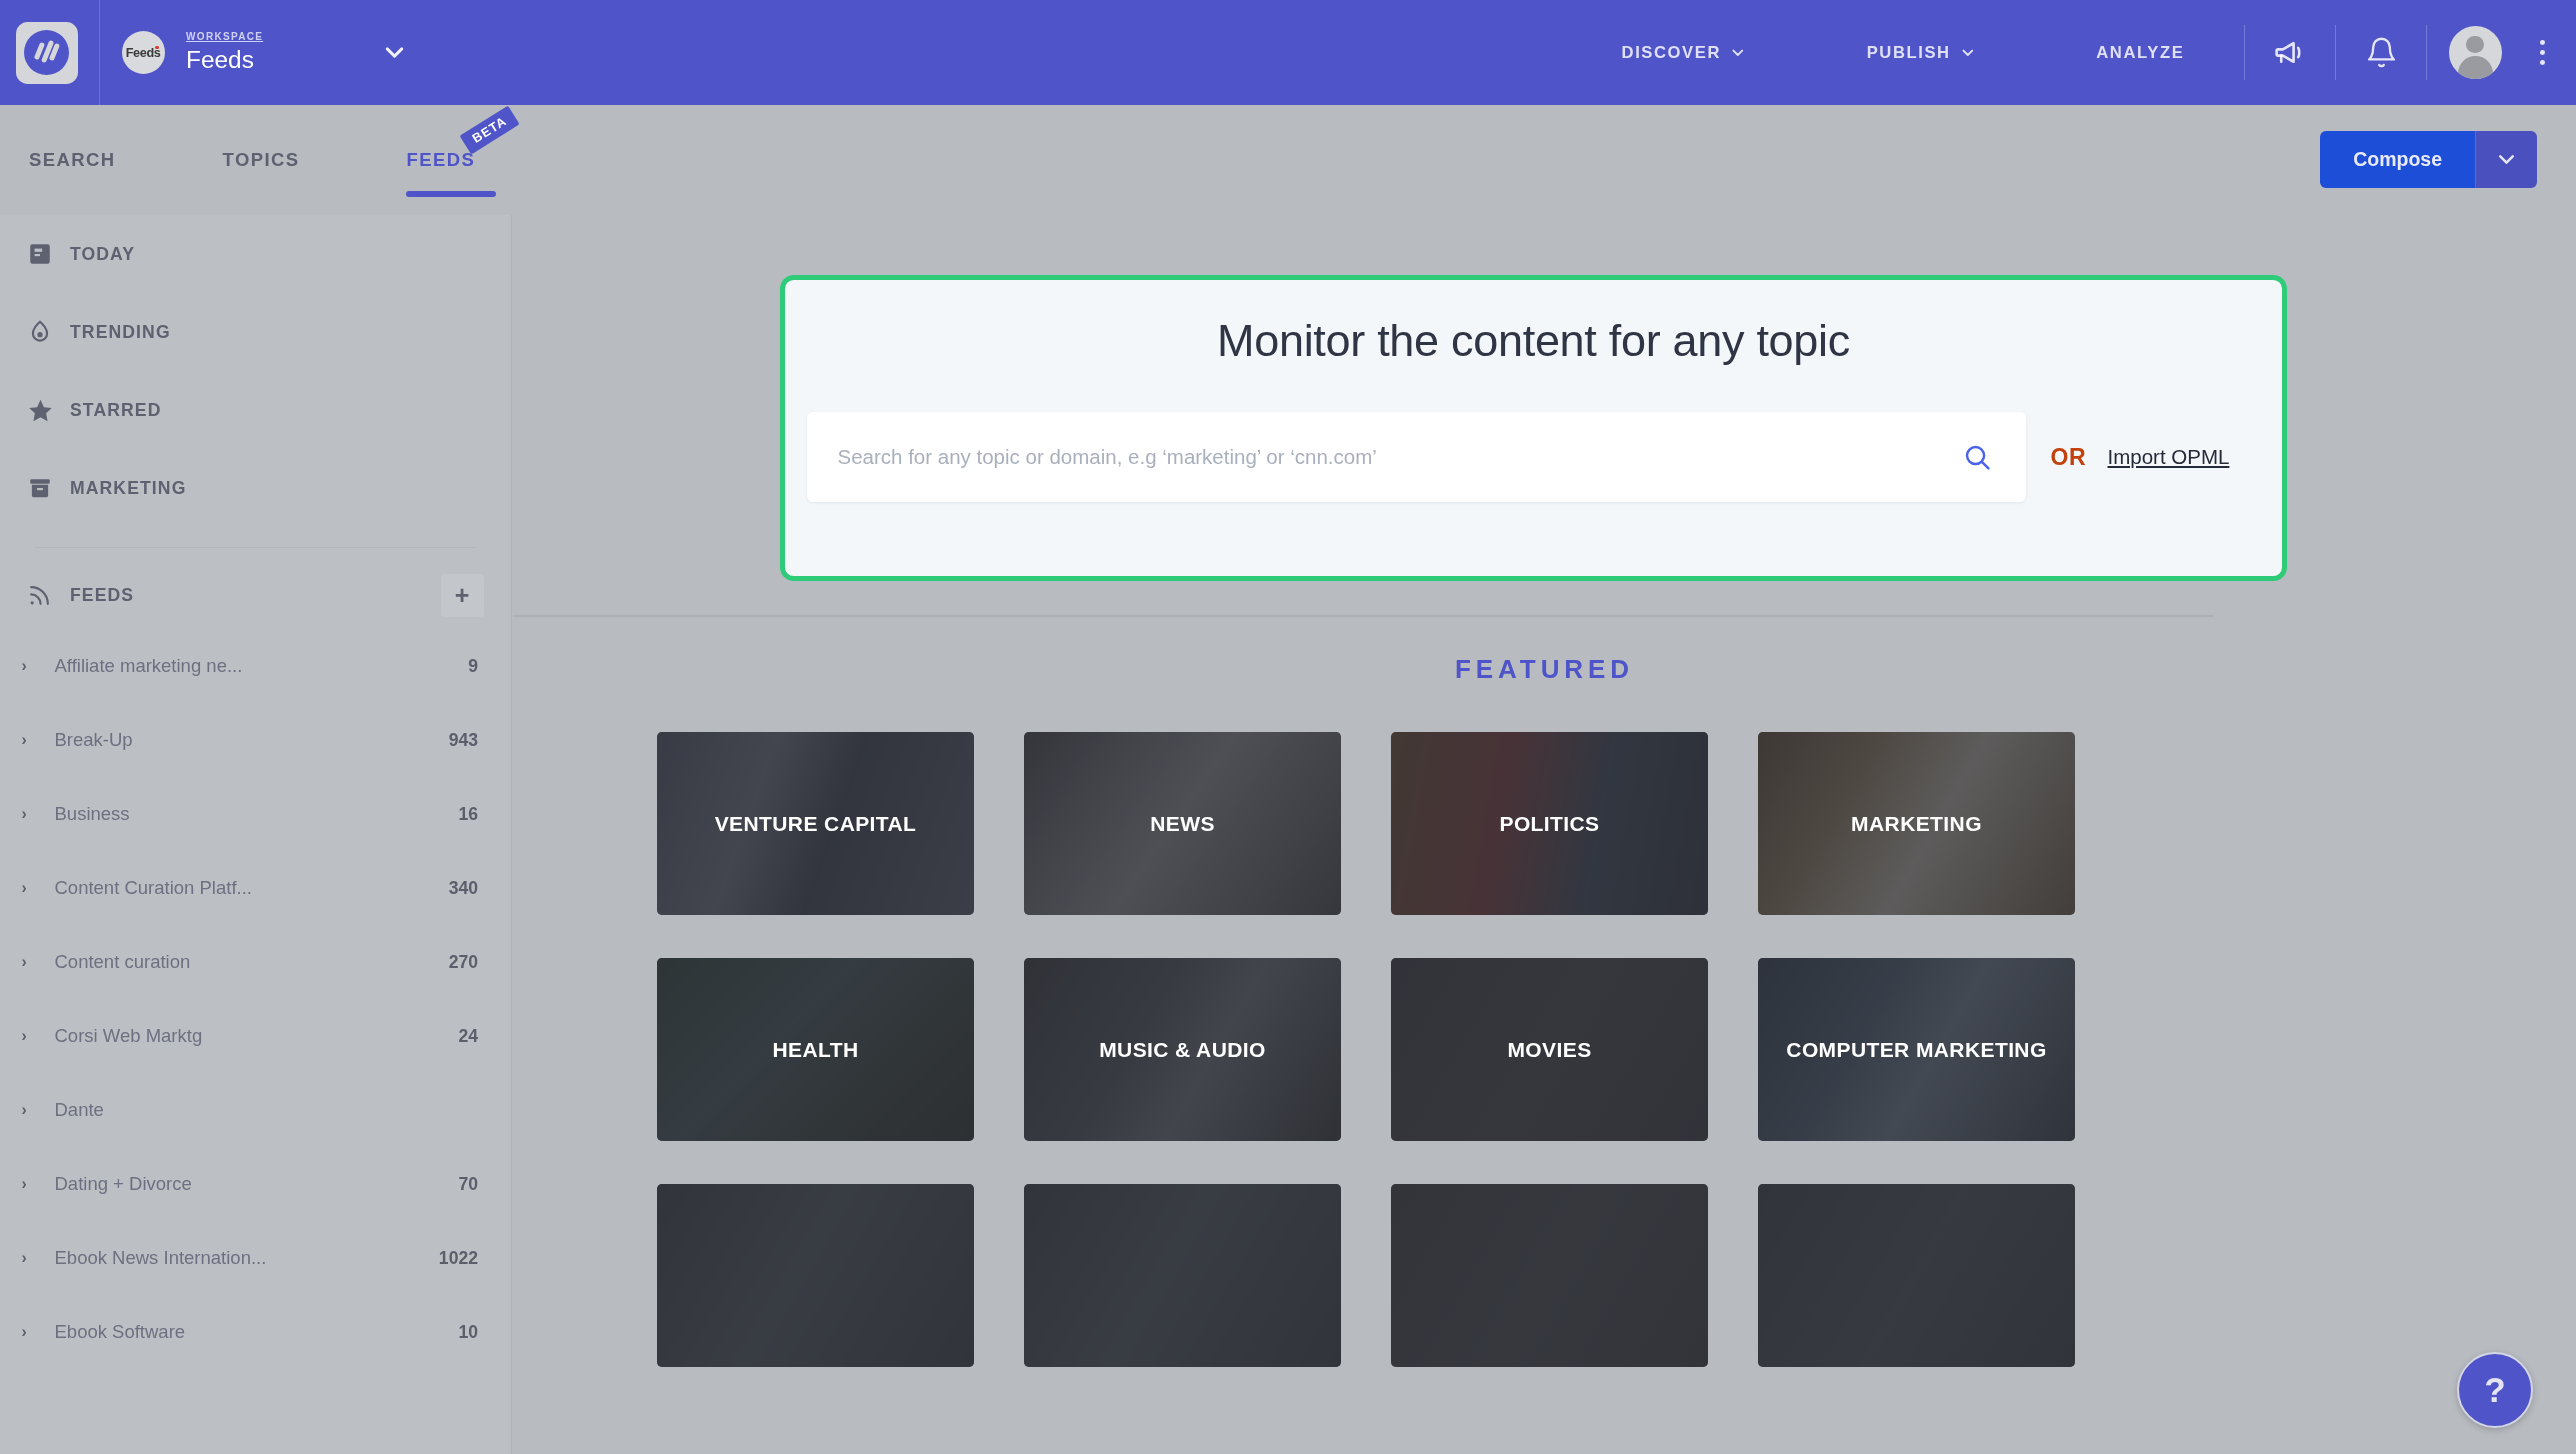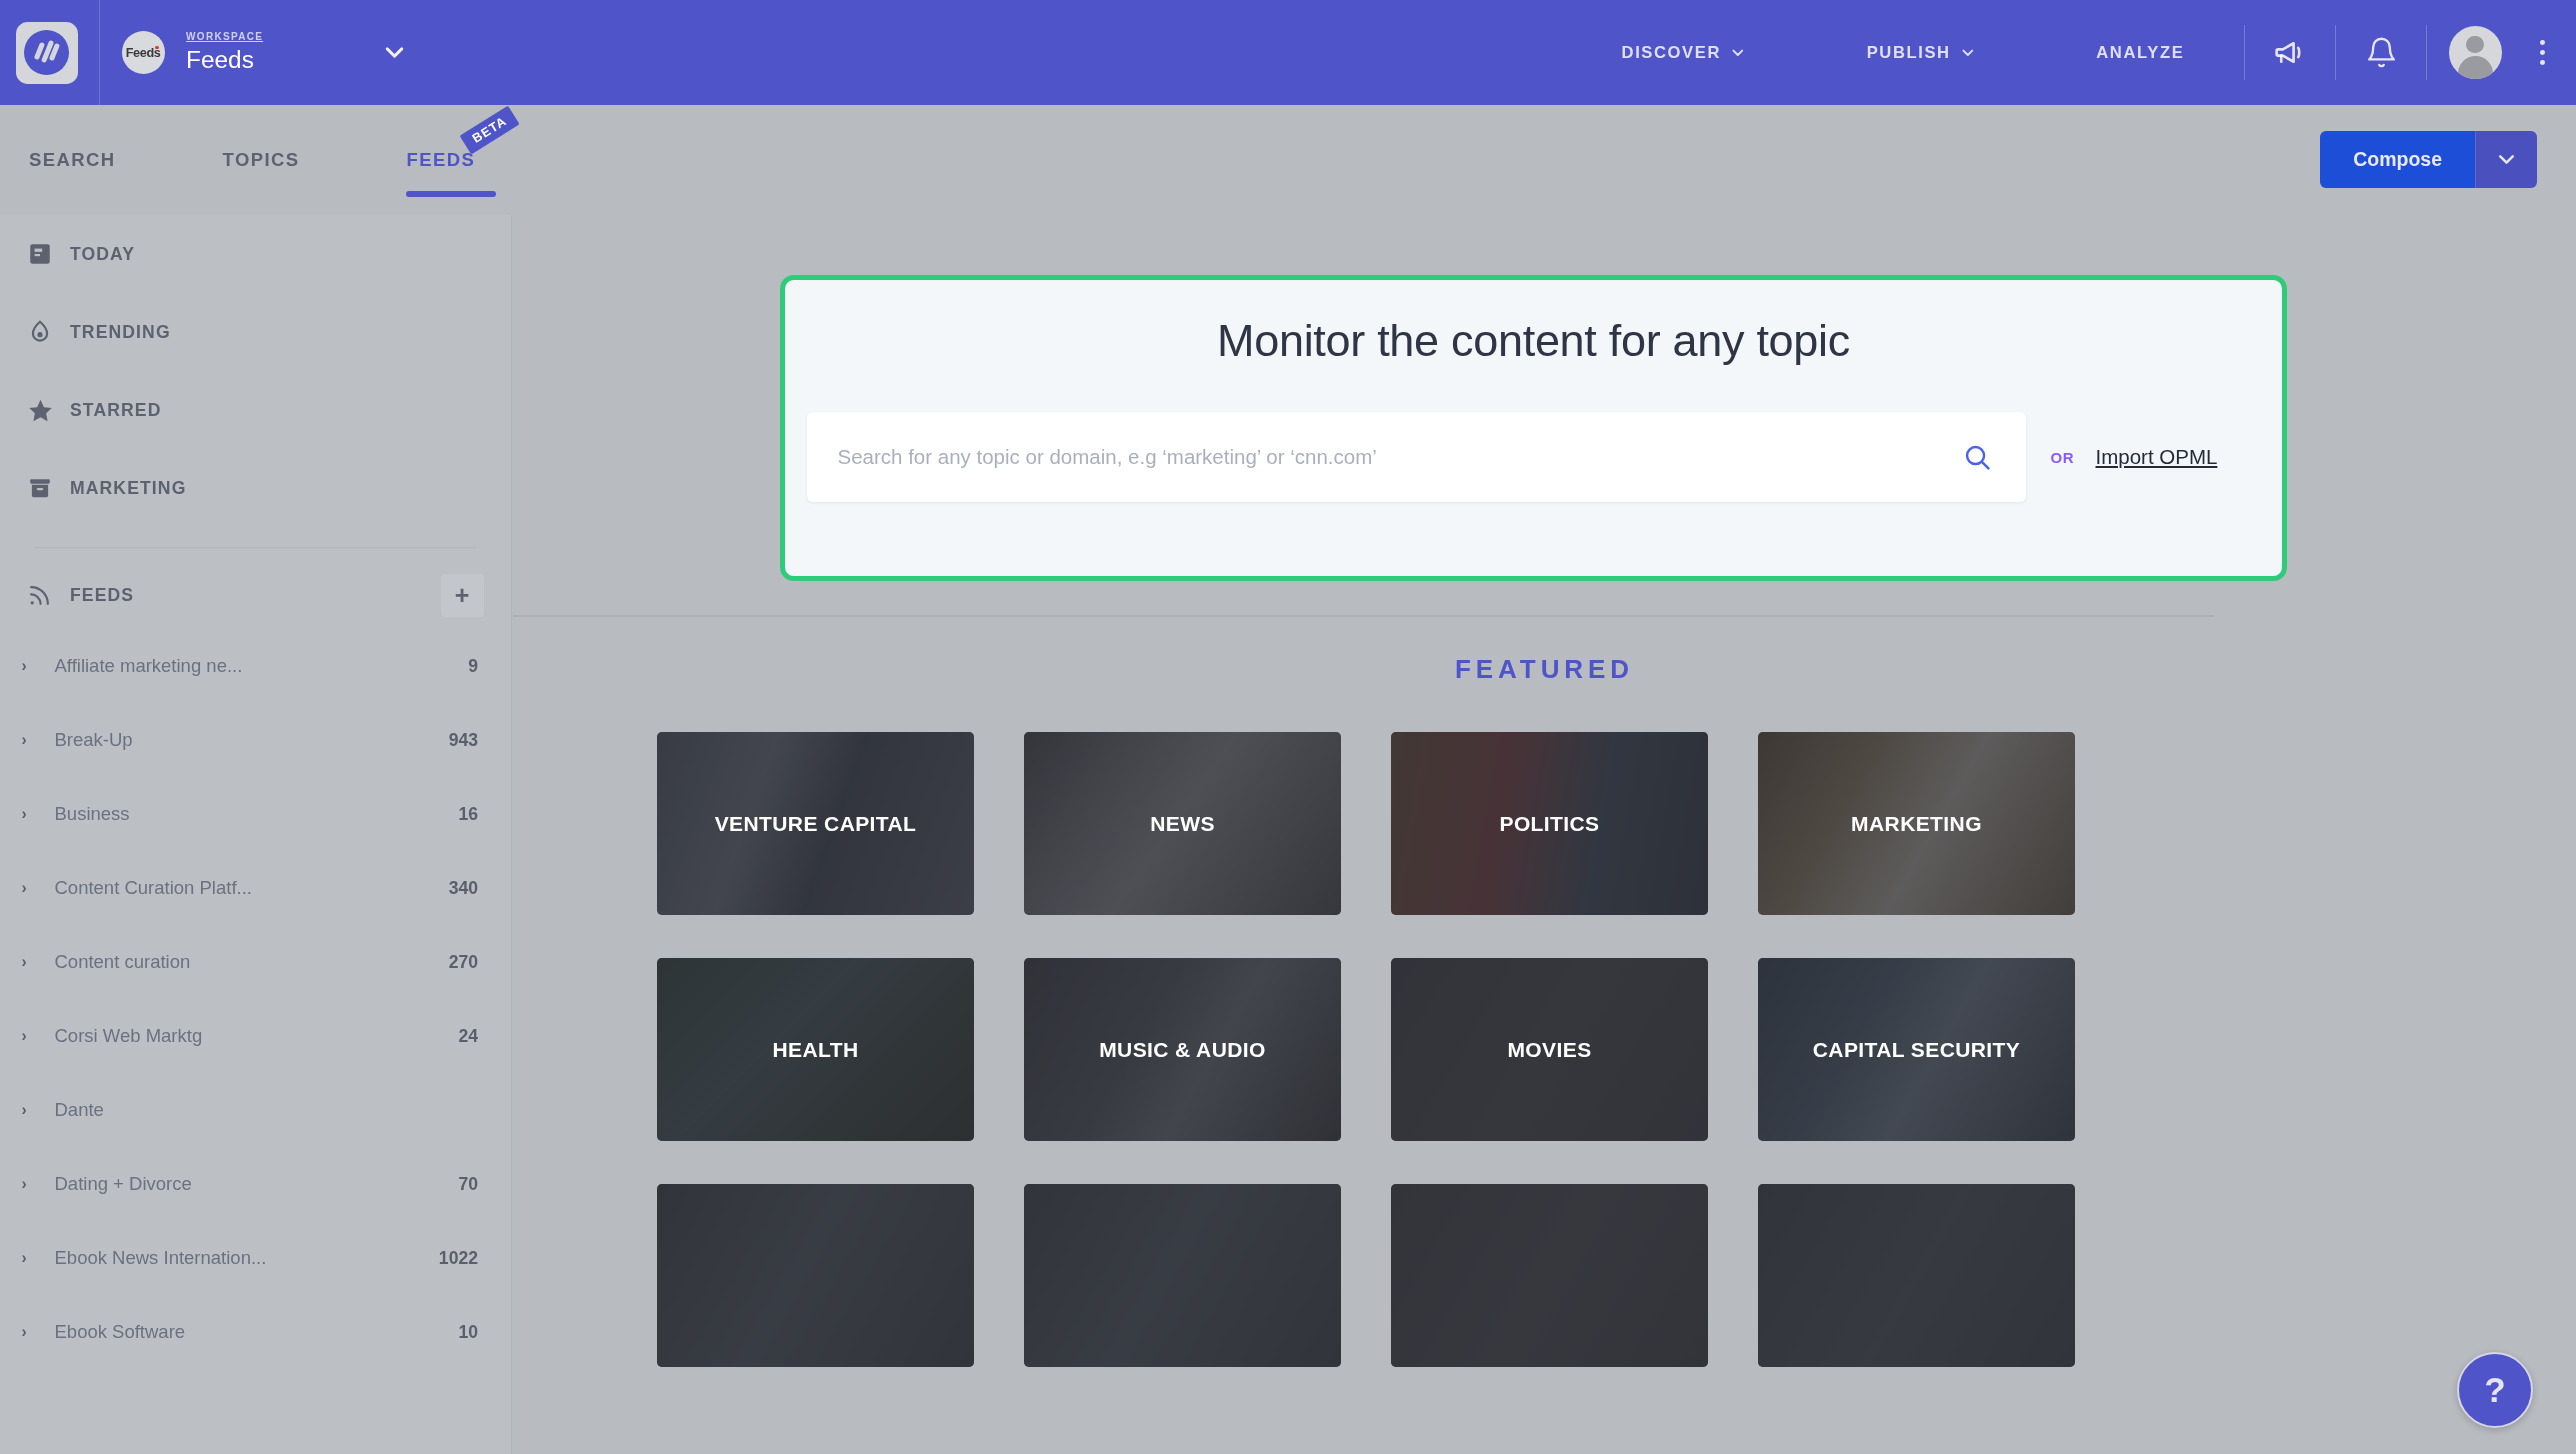--- a/index.html
+++ b/index.html
@@ -147,21 +147,21 @@
     width: 1219px; height: 90px; background:#ffffff; border-radius: 5.9px;
     display:flex; align-items:center; padding: 0 27px 0 31px;
     box-shadow: 0 1px 2.9px rgba(0,0,0,0.07);
   }
   .search-box input {
     flex:1; border:none; outline:none; font-size: 20.5px; color:#3b4150;
     font-family:"Liberation Sans", sans-serif; background: transparent;
   }
   .search-box input::placeholder { color:#a9b0bd; }
   .search-ico { width: 43px; display:flex; align-items:center; justify-content:center; cursor:pointer;}
-  .or-text { margin-left: 25px; font-size: 15px; color:#8b5cf6; font-weight: bold; letter-spacing:0.5px;}
+  .or-text { margin-left: 25px; font-size: 23px; color:#c2410c; font-weight: bold; letter-spacing:0.5px;}
   .opml-link { margin-left: 21.5px; font-size: 20.5px; color:#252a38; text-decoration: underline; cursor:pointer;}
 
   .hr {
     position:absolute; left: 0px; top: 400px; width: 1701px; height: 2px; background: #adb1b7;
   }
   .featured {
     position: absolute; top: 439px; left: 0; width: 2063px; text-align:center;
     font-size: 26px; font-weight: bold; letter-spacing: 4.9px; color:#4f55c8;
   }
 
@@ -459,21 +459,21 @@
       <div class="card bg-music">
         <span class="tint"></span>
         <span class="lbl">MUSIC &amp; AUDIO</span>
       </div>
       <div class="card bg-movies">
         <span class="tint"></span>
         <span class="lbl">MOVIES</span>
       </div>
       <div class="card bg-sec">
         <span class="tint"></span>
-        <span class="lbl">CAPITAL SECURITY</span>
+        <span class="lbl">COMPUTER MARKETING</span>
       </div>
       <div class="card bg-r3a">
         <span class="tint"></span>
         <span class="lbl"></span>
       </div>
       <div class="card bg-r3b">
         <span class="tint"></span>
         <span class="lbl"></span>
       </div>
       <div class="card bg-r3c">

